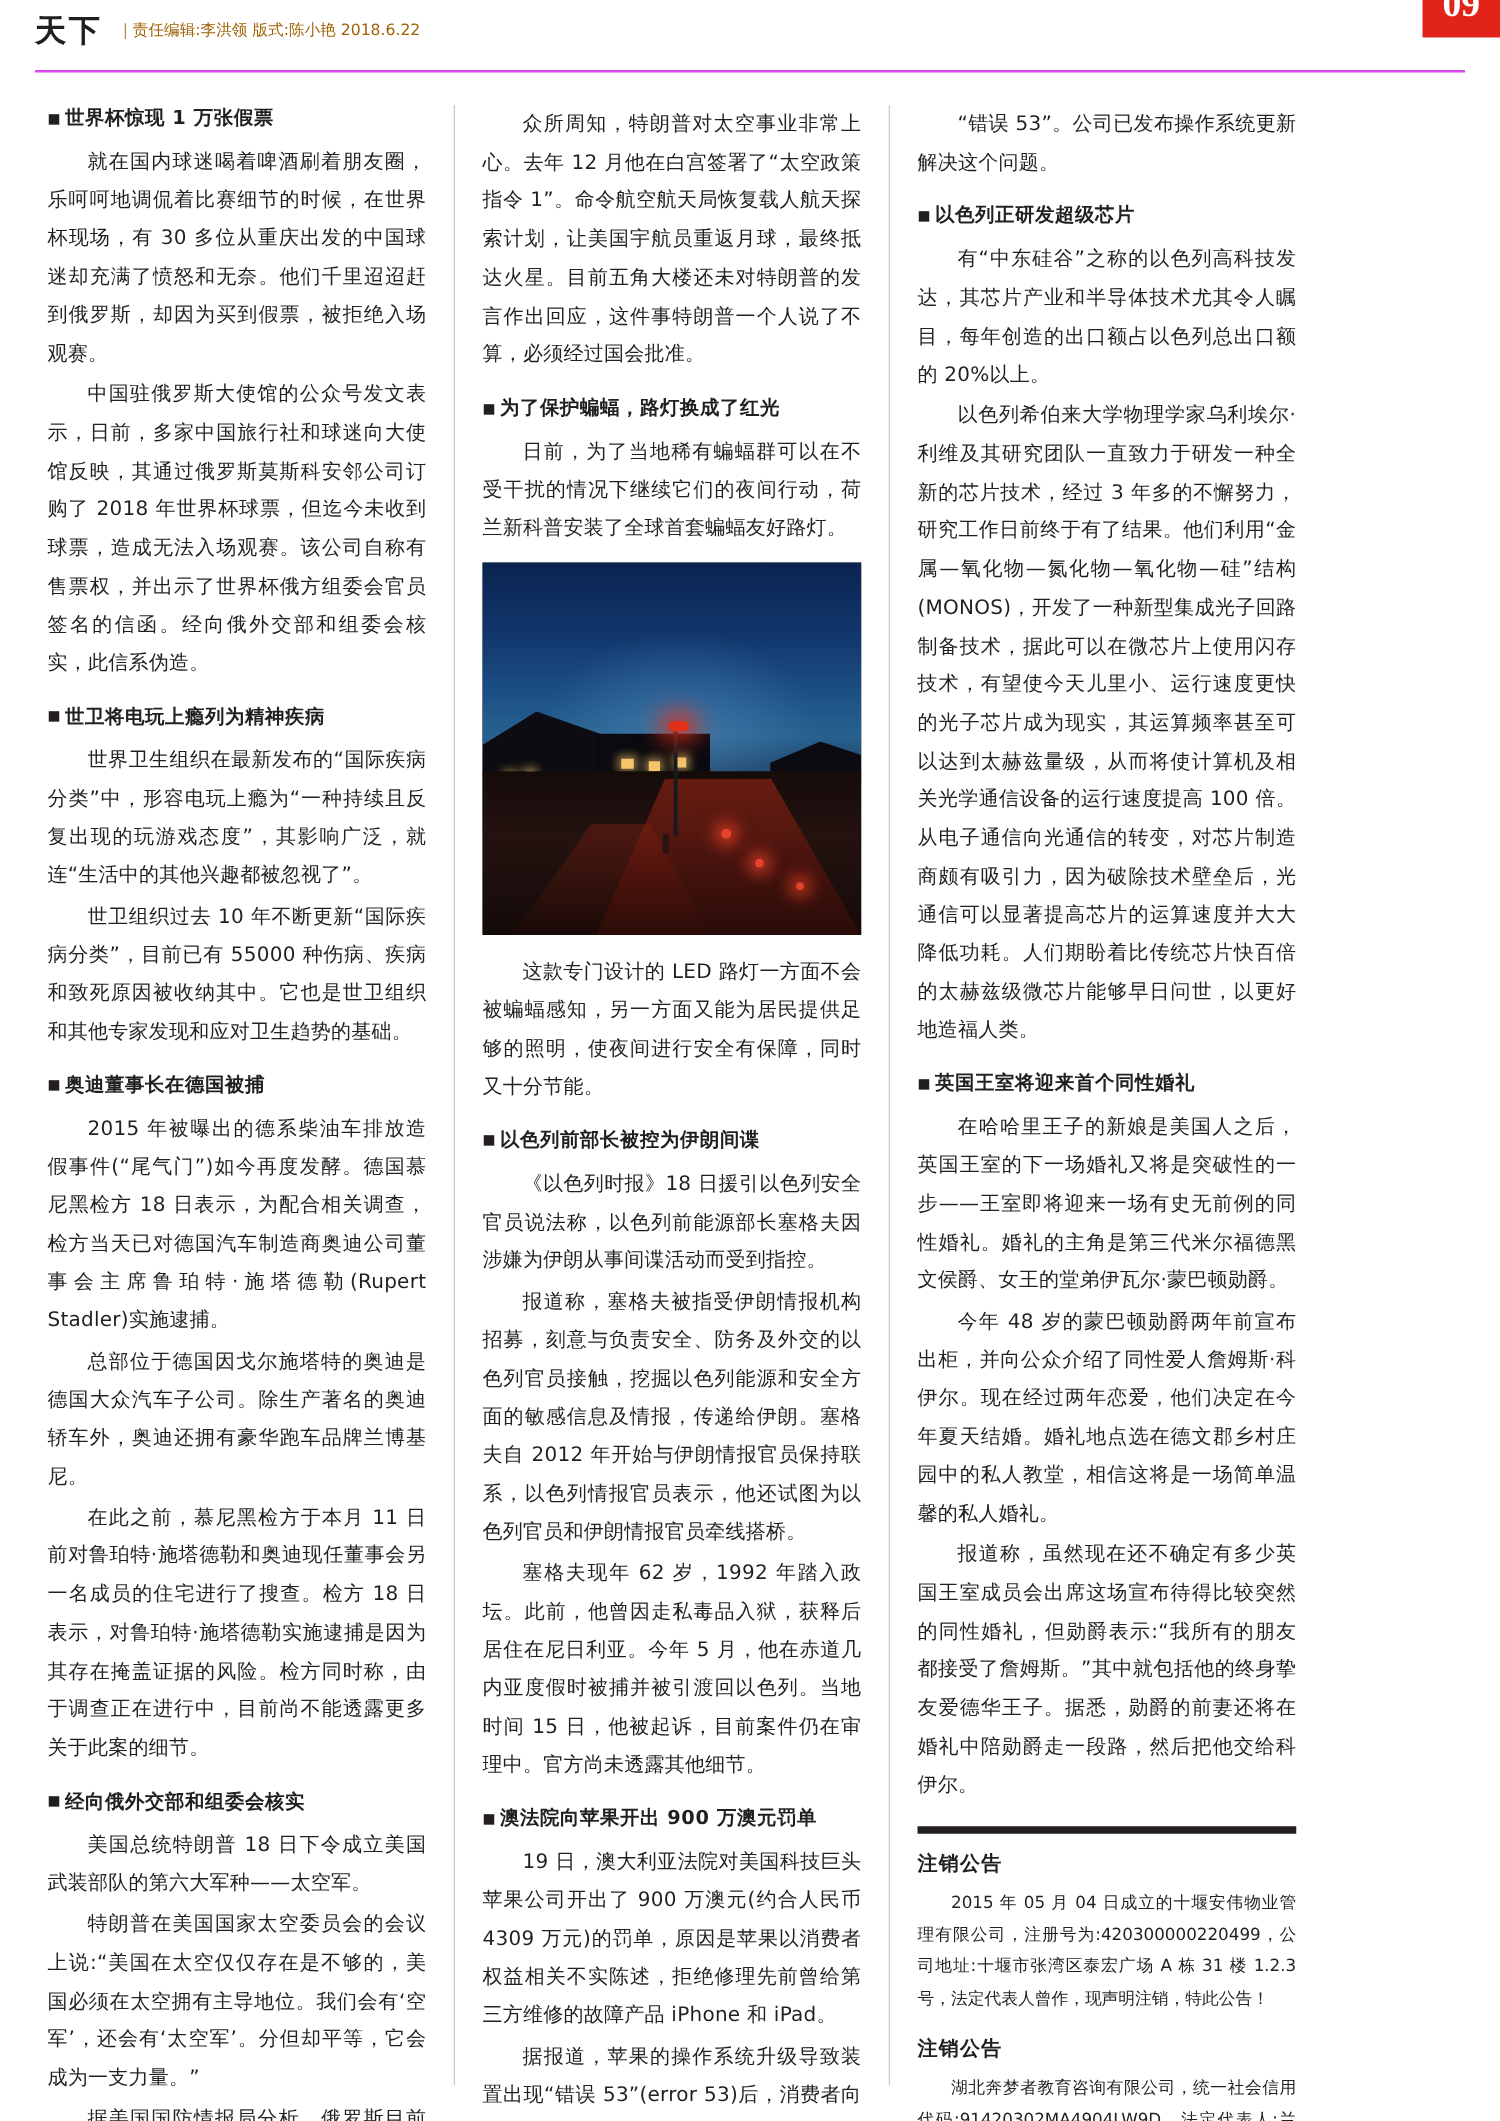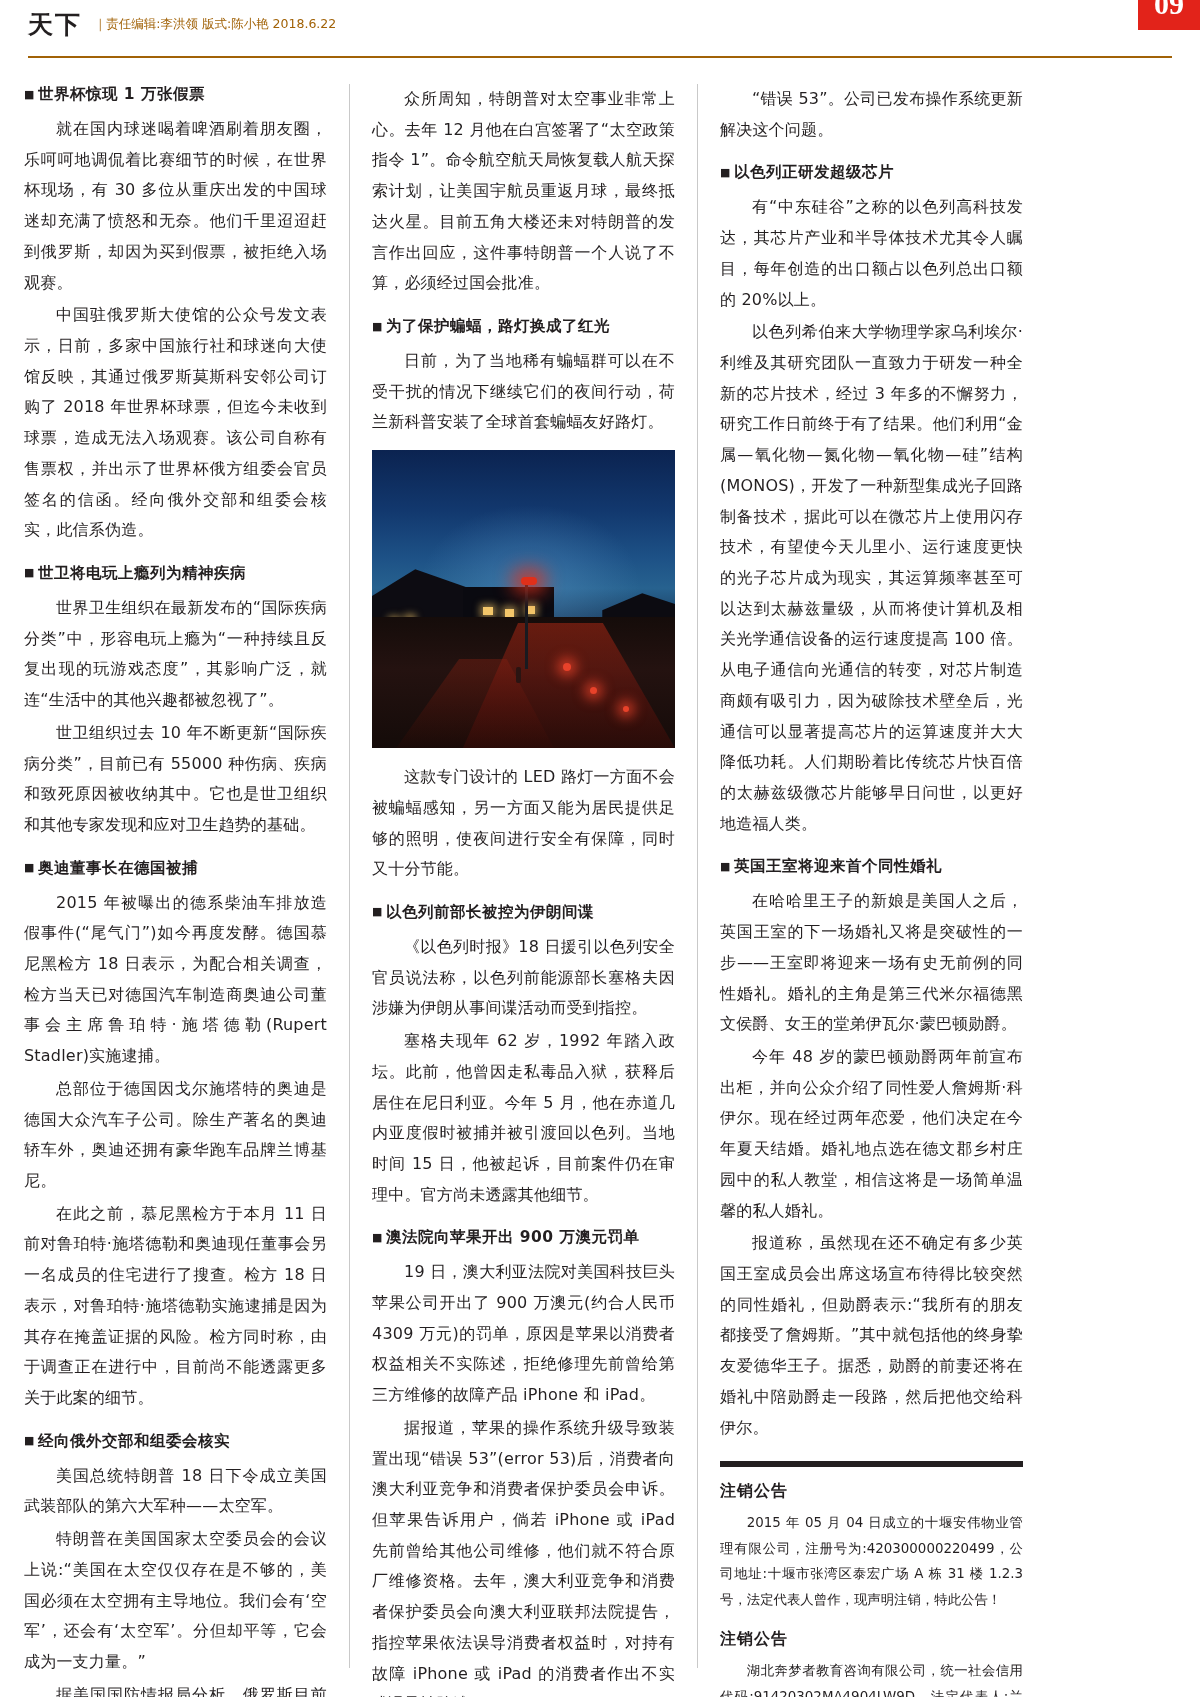--- a/index.html
+++ b/index.html
@@ -9,21 +9,21 @@
     height: 1697px;
     background: #ffffff;
     font-family: "DejaVu Sans", "Liberation Sans", sans-serif;
     color: #231f20;
     position: relative;
   }
   
   .masthead {
     position: relative;
     height: 58px;
-    border-bottom: 2px solid #a16207;
+    border-bottom: 2px solid #d946ef;
     margin: 0 28px;
     text-align: right;
   }
   .mast-title {
     position: absolute;
     left: 0;
     top: 8px;
     font-size: 25px;
     font-weight: bold;
     letter-spacing: 2px;
@@ -47,21 +47,21 @@
     font-size: 30px;
     font-weight: bold;
     display: flex;
     align-items: center;
     justify-content: center;
     font-family: "Liberation Serif", serif;
   }
   
   .sheet {
     position: relative;
-    margin: 0 24px;
+    margin: 0 38px;
     padding-top: 26px;
     height: 1610px;
   }
   .cols {
     display: flex;
     height: 100%;
   }
   .col {
     width: 303px;
     position: relative;
@@ -268,20 +268,21 @@
           <div class="red-dot" style="left:83%; bottom:12%; width:6px; height:6px;"></div>
           <div class="figure"></div>
         </div>
 
         <p class="body">这款专门设计的 LED 路灯一方面不会被蝙蝠感知，另一方面又能为居民提供足够的照明，使夜间进行安全有保障，同时又十分节能。</p>
       </div>
 
       <div class="block">
         <h2 class="head">以色列前部长被控为伊朗间谍</h2>
         <p class="body">《以色列时报》18 日援引以色列安全官员说法称，以色列前能源部长塞格夫因涉嫌为伊朗从事间谍活动而受到指控。</p>
+        <p class="body">报道称，塞格夫被指受伊朗情报机构招募，刻意与负责安全、防务及外交的以色列官员接触，挖掘以色列能源和安全方面的敏感信息及情报，传递给伊朗。塞格夫自 2012 年开始与伊朗情报官员保持联系，以色列情报官员表示，他还试图为以色列官员和伊朗情报官员牵线搭桥。</p>
         <p class="body">塞格夫现年 62 岁，1992 年踏入政坛。此前，他曾因走私毒品入狱，获释后居住在尼日利亚。今年 5 月，他在赤道几内亚度假时被捕并被引渡回以色列。当地时间 15 日，他被起诉，目前案件仍在审理中。官方尚未透露其他细节。</p>
       </div>
 
       <div class="block">
         <h2 class="head">澳法院向苹果开出 900 万澳元罚单</h2>
         <p class="body">19 日，澳大利亚法院对美国科技巨头苹果公司开出了 900 万澳元(约合人民币 4309 万元)的罚单，原因是苹果以消费者权益相关不实陈述，拒绝修理先前曾给第三方维修的故障产品 iPhone 和 iPad。</p>
         <p class="body">据报道，苹果的操作系统升级导致装置出现“错误 53”(error 53)后，消费者向澳大利亚竞争和消费者保护委员会申诉。但苹果告诉用户，倘若 iPhone 或 iPad 先前曾给其他公司维修，他们就不符合原厂维修资格。去年，澳大利亚竞争和消费者保护委员会向澳大利亚联邦法院提告，指控苹果依法误导消费者权益时，对持有故障 iPhone 或 iPad 的消费者作出不实或误导性陈述。</p>
         <p class="body">苹果尚未发表评论。苹果先前表示，当装置“未通过安全测试”时，就会出现</p>
       </div>
 

